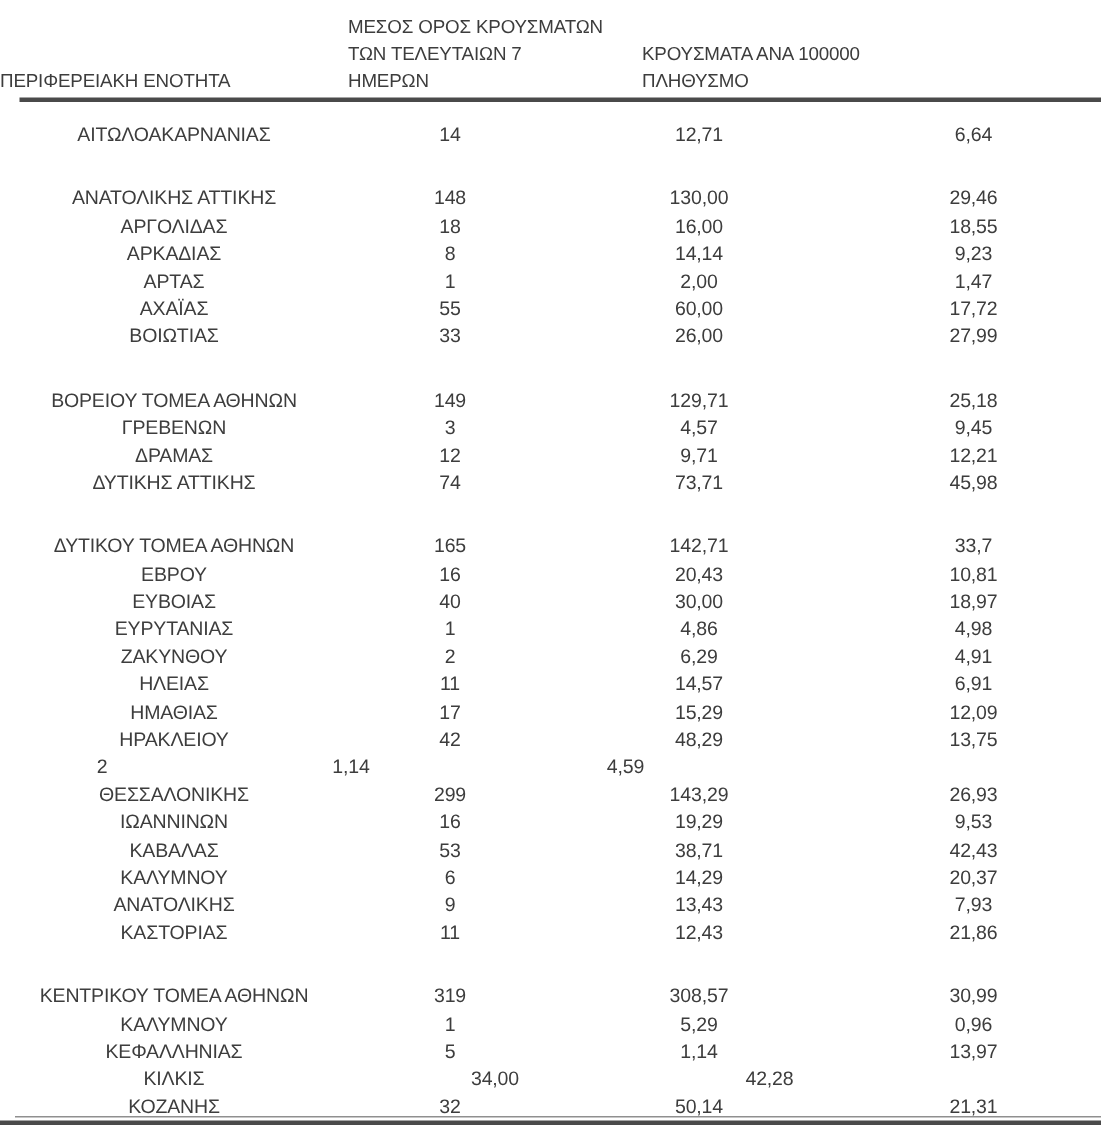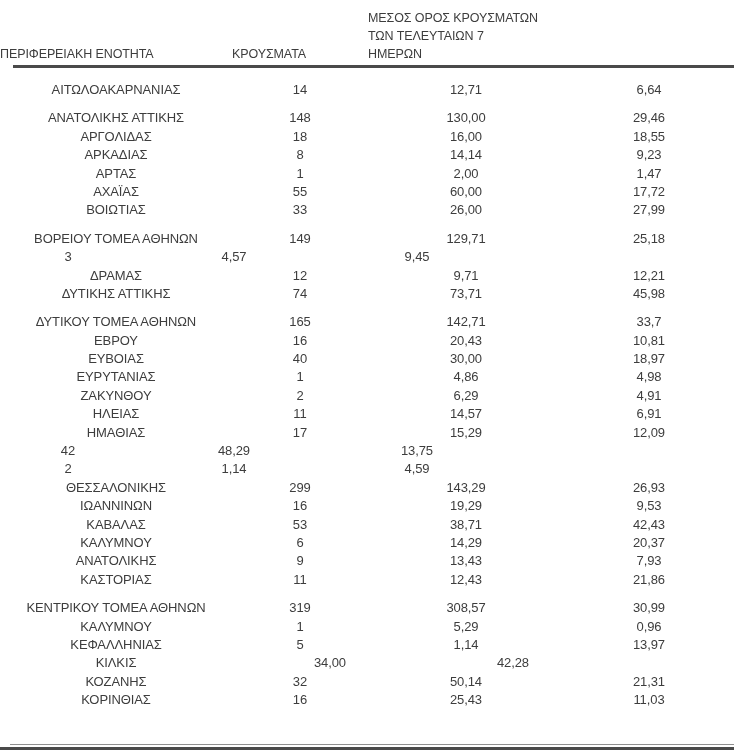--- a/index.html
+++ b/index.html
@@ -37,21 +37,21 @@
     white-space: nowrap;
   }
   .header-rule {
     height: 3px;
     background: #4a4a4a;
     margin: 2px 0 0 13px;
   }
 
   
   .tbody { padding-top: 0; }
-  .group { margin-top: 10px; }
+  .group { margin-top: 24px; }
   .group:first-child { margin-top: 13px; }
   .trow {
     display: flex;
     align-items: center;
     height: 18.4px;
   }
   .cell {
     text-align: center;
     font-size: 13px;
     line-height: 18.4px;
@@ -79,28 +79,29 @@
 </style>
 </head>
 <body>
 
 <div class="page">
 
   <div class="thead">
     <div class="hcell col1">
         <div>ΠΕΡΙΦΕΡΕΙΑΚΗ ΕΝΟΤΗΤΑ</div>
       </div>
-    <div class="hcell col2">
-        <div>ΚΡΟΥΣΜΑΤΑ</div>
-      </div>
     <div class="hcell col3">
         <div>ΜΕΣΟΣ ΟΡΟΣ ΚΡΟΥΣΜΑΤΩΝ</div>
         <div>ΤΩΝ ΤΕΛΕΥΤΑΙΩΝ 7</div>
         <div>ΗΜΕΡΩΝ</div>
       </div>
+    <div class="hcell col4">
+        <div>ΚΡΟΥΣΜΑΤΑ ΑΝΑ 100000</div>
+        <div>ΠΛΗΘΥΣΜΟ</div>
+      </div>
   </div>
 
   <div class="header-rule"></div>
 
   <div class="tbody">
       <div class="group">
         <div class="trow">
           <div class="cell col1">ΑΙΤΩΛΟΑΚΑΡΝΑΝΙΑΣ</div>
           <div class="cell col2">14</div>
           <div class="cell col3">12,71</div>
@@ -146,20 +147,21 @@
         </div>
       </div>
       <div class="group">
         <div class="trow">
           <div class="cell col1">ΒΟΡΕΙΟΥ ΤΟΜΕΑ ΑΘΗΝΩΝ</div>
           <div class="cell col2">149</div>
           <div class="cell col3">129,71</div>
           <div class="cell col4">25,18</div>
         </div>
         <div class="trow">
+          <div class="cell col1">ΓΡΕΒΕΝΩΝ</div>
           <div class="cell col2">3</div>
           <div class="cell col3">4,57</div>
           <div class="cell col4">9,45</div>
         </div>
         <div class="trow">
           <div class="cell col1">ΔΡΑΜΑΣ</div>
           <div class="cell col2">12</div>
           <div class="cell col3">9,71</div>
           <div class="cell col4">12,21</div>
         </div>
@@ -207,20 +209,21 @@
           <div class="cell col3">14,57</div>
           <div class="cell col4">6,91</div>
         </div>
         <div class="trow">
           <div class="cell col1">ΗΜΑΘΙΑΣ</div>
           <div class="cell col2">17</div>
           <div class="cell col3">15,29</div>
           <div class="cell col4">12,09</div>
         </div>
         <div class="trow">
+          <div class="cell col1">ΗΡΑΚΛΕΙΟΥ</div>
           <div class="cell col2">42</div>
           <div class="cell col3">48,29</div>
           <div class="cell col4">13,75</div>
         </div>
         <div class="trow">
           <div class="cell col2">2</div>
           <div class="cell col3">1,14</div>
           <div class="cell col4">4,59</div>
         </div>
         <div class="trow">

